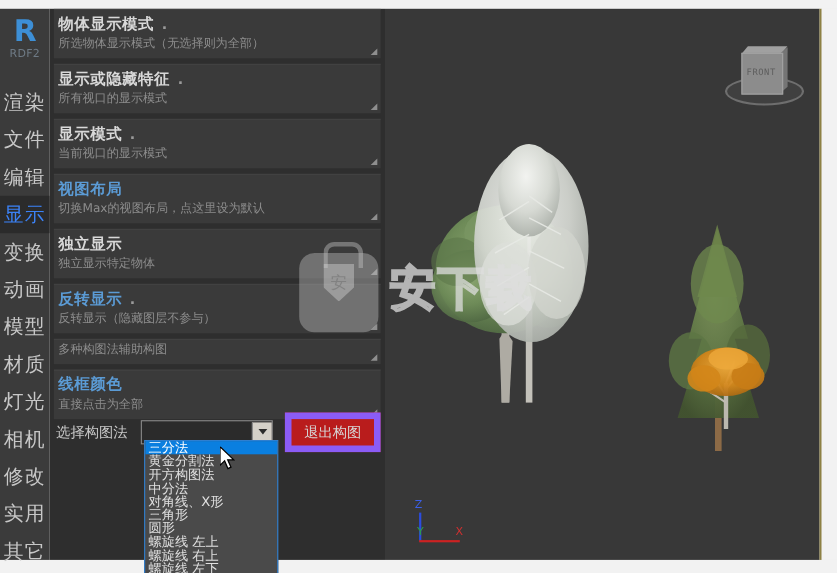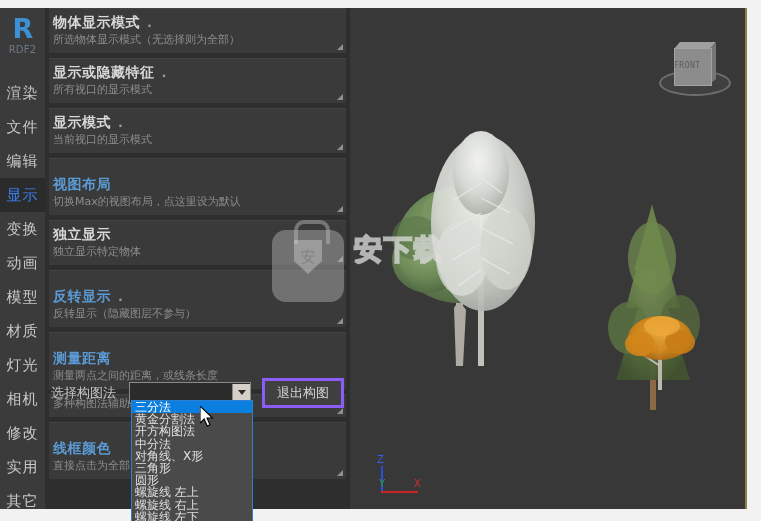--- a/index.html
+++ b/index.html
@@ -20,39 +20,39 @@
     background:#3b3b3b;
   }
   .logo-box{height:62px;display:flex;flex-direction:column;align-items:center;justify-content:flex-start;padding-top:6px;}
   .logo-r{
     font-family:"DejaVu Sans","Liberation Sans",sans-serif;
     font-weight:bold;font-size:27px;color:#3d8fd6;line-height:29px;letter-spacing:-1px;
   }
   .logo-sub{font-size:10px;color:#6e7a85;line-height:14px;letter-spacing:0.2px;}
   .side-item{
     height:34px;display:flex;align-items:center;justify-content:center;
-    font-size:15px;color:#c7c7c7;letter-spacing:1px;cursor:default;
+    font-size:18px;color:#c7c7c7;letter-spacing:1px;cursor:default;
   }
   .side-item.active{background:#2b2b2b;color:#3b82f6;}
 
   
   .menu-panel{
     position:absolute;left:45px;top:8px;width:305px;height:501px;
     background:#2e2e2e;overflow:hidden;
   }
   .menu-card{
     margin:0 4px 5px 4px;background:#3a3a3a;position:relative;
     border-top:1px solid #434343;
   }
   .menu-card .title{
     font-size:14px;font-weight:bold;color:#d8d8d8;
     padding:5px 0 0 4px;letter-spacing:0.5px;line-height:17px;
     display:flex;align-items:flex-start;
   }
-  .menu-card .title.hl{color:#5b9bd5;margin-top:12px;}
+  .menu-card .title.hl{color:#5b9bd5;}
   .menu-card .dot{font-size:13px;color:#9a9a9a;margin-left:7px;font-weight:bold;}
   .menu-card .desc{
     font-size:11px;color:#8d8d8d;padding:1px 0 6px 4px;line-height:15px;
   }
   .corner{
     position:absolute;right:3px;bottom:3px;width:0;height:0;
     border-left:6px solid transparent;border-bottom:6px solid #8f8f8f;
   }
 
   
@@ -68,21 +68,21 @@
   .combo-value{flex:1;font-size:12px;color:#d8d8d8;padding-left:4px;}
   .combo-arrow{
     width:17px;height:18px;background:#d4d0c8;border-left:1px solid #8a8a8a;
     display:flex;align-items:center;justify-content:center;
   }
   .combo-arrow i{
     width:0;height:0;border-left:4px solid transparent;border-right:4px solid transparent;
     border-top:5px solid #2b2b2b;display:block;
   }
   .exit-btn{
-    margin-left:11px;width:76px;height:24px;background:#404040;border:3px solid #8b5cf6;
+    margin-left:11px;width:76px;height:24px;background:#b91c1c;border:6px solid #8b5cf6;
     display:flex;align-items:center;justify-content:center;
     font-size:13px;color:#d6d6d6;
   }
 
   
   .dropdown{
     position:absolute;left:131px;top:400px;width:120px;height:121px;
     background:#4a4a4a;border:1px solid #2f7fd0;overflow:hidden;z-index:40;
   }
   .dd-item{
@@ -119,21 +119,21 @@
   }
   .vc-top{
     position:absolute;left:21px;top:6px;width:36px;height:7px;background:#a0a0a0;
     transform:skewX(-40deg);transform-origin:bottom left;
   }
   .vc-side{
     position:absolute;left:57px;top:12px;width:6px;height:36px;background:#757575;
     transform:skewY(-40deg);transform-origin:top left;
   }
   .vc-text{
-    position:absolute;left:21px;top:25px;width:36px;
+    position:absolute;left:21px;top:25px;width:36px;text-align:center;
     font-size:8px;color:#5e5e5e;letter-spacing:0.5px;
     font-family:"DejaVu Sans Mono","Liberation Mono",monospace;
   }
 
   
   .axis{position:absolute;left:20px;top:446px;width:60px;height:48px;}
   .ax-z{position:absolute;left:11px;top:12px;width:2px;height:26px;background:#2b4de0;}
   .ax-x{position:absolute;left:11px;top:37px;width:37px;height:2px;background:#cc2222;}
   .ax-lz{position:absolute;left:7px;top:0px;font-size:10px;color:#3a5fe8;}
   .ax-ly{position:absolute;left:9px;top:24px;font-size:10px;color:#2e9e45;}
@@ -150,21 +150,21 @@
     border:4px solid rgba(190,190,190,0.45);border-bottom:none;
   }
   .wm-shield{
     position:absolute;left:22px;top:18px;width:28px;height:34px;
     background:rgba(215,215,215,0.42);
     clip-path:polygon(0 0,100% 0,100% 62%,50% 100%,0 62%);
     display:flex;align-items:center;justify-content:center;
   }
   .wm-shield span{font-size:15px;color:rgba(120,120,120,0.7);line-height:24px;}
   .wm-cn{
-    position:absolute;left:82px;top:4px;font-size:28px;font-weight:bold;
+    position:absolute;left:82px;top:16px;font-size:42px;font-weight:bold;
     color:transparent;letter-spacing:2px;line-height:48px;white-space:nowrap;
     -webkit-text-stroke:2px rgba(222,222,222,0.75);
   }
   .wm-en{
     position:absolute;left:82px;top:50px;font-size:30px;
     color:transparent;letter-spacing:0px;line-height:34px;white-space:nowrap;
     -webkit-text-stroke:1.6px rgba(218,218,218,0.72);
     font-family:"DejaVu Sans","Liberation Sans",sans-serif;
   }
 </style>
@@ -238,27 +238,20 @@
           </div>
           <div class="desc">独立显示特定物体</div>
           <div class="corner"></div>
         </div>
         <div class="menu-card">
           <div class="title hl">
             <span>反转显示</span>
             <span class="dot">.</span>
           </div>
           <div class="desc">反转显示（隐藏图层不参与）</div>
-          <div class="corner"></div>
-        </div>
-        <div class="menu-card">
-          <div class="title hl">
-            <span>测量距离</span>
-          </div>
-          <div class="desc">测量两点之间的距离，或线条长度</div>
           <div class="corner"></div>
         </div>
         <div class="menu-card">
           <div class="desc">多种构图法辅助构图</div>
           <div class="corner"></div>
         </div>
         <div class="menu-card">
           <div class="title hl">
             <span>线框颜色</span>
           </div>

